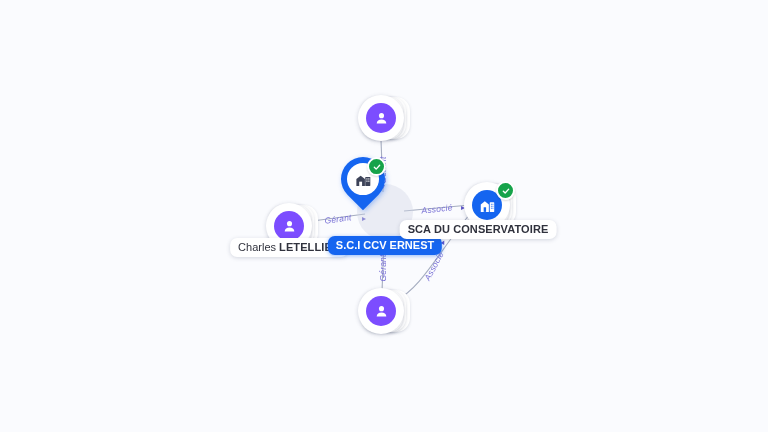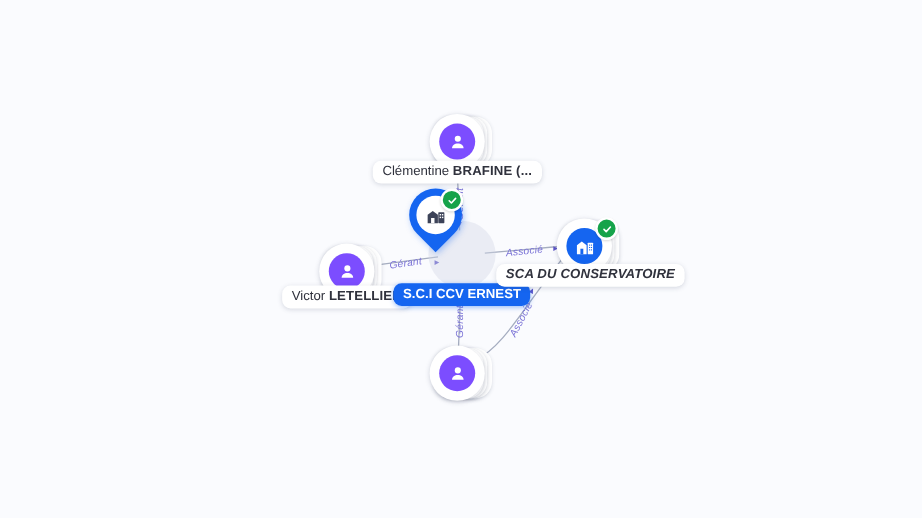--- a/index.html
+++ b/index.html
@@ -226,44 +226,40 @@
           <div class="avatar-circle">
             <svg width="17" height="17" viewBox="0 0 24 24" fill="#ffffff">
               <circle cx="12" cy="8" r="3.6"></circle>
               <path d="M5.2 19c0-3.6 3.1-5.6 6.8-5.6S18.8 15.4 18.8 19z"></path>
             </svg>
           </div>
         </div>
       </div>
     </div>
   </div>
-  <div class="node-label" style="left:381px; top:134px;">
-    <span class="fn">Clémentine</span>
-    <span class="ln">BRAFINE (...</span>
-  </div>
 
   <div class="node" style="left:289px; top:226px;">
     <div class="node-visual" style="left:0; top:0;">
       <div class="stack">
         <div class="card c3"></div>
         <div class="card c2"></div>
         <div class="card c1"></div>
         <div class="disc">
           <div class="avatar-circle">
             <svg width="17" height="17" viewBox="0 0 24 24" fill="#ffffff">
               <circle cx="12" cy="8" r="3.6"></circle>
               <path d="M5.2 19c0-3.6 3.1-5.6 6.8-5.6S18.8 15.4 18.8 19z"></path>
             </svg>
           </div>
         </div>
       </div>
     </div>
   </div>
   <div class="node-label" style="left:289px; top:238px;">
-    <span class="fn">Victor</span>
+    <span class="fn">Charles</span>
     <span class="ln">LETELLIER</span>
   </div>
 
   <div class="node" style="left:385px; top:212px;">
     <div class="pin-halo"></div>
     <div class="node-visual" style="left:0; top:0;">
       <div class="pin-wrap" style="transform: translate(-50%,-48%);">
         <div class="pin-shape"></div>
         <div class="pin-inner">
           <svg width="19" height="19" viewBox="0 0 24 24" fill="#3d4358">
@@ -308,21 +304,21 @@
           </div>
         </div>
         <div class="badge-check" style="right:-5px; top:-1px;">
           <svg width="8" height="8" viewBox="0 0 24 24" fill="none" stroke="#ffffff" stroke-width="4" stroke-linecap="round" stroke-linejoin="round">
             <path d="M4 12.5 L9.5 18 L20 6.5"></path>
           </svg>
         </div>
       </div>
     </div>
   </div>
-  <div class="node-label" style="left:492px; top:220px;font-style:italic;">
+  <div class="node-label" style="left:478px; top:220px;">
     <span class="ln">SCA DU CONSERVATOIRE</span>
   </div>
 
   <div class="node" style="left:381px; top:311px;">
     <div class="node-visual" style="left:0; top:0;">
       <div class="stack">
         <div class="card c3"></div>
         <div class="card c2"></div>
         <div class="card c1"></div>
         <div class="disc">

